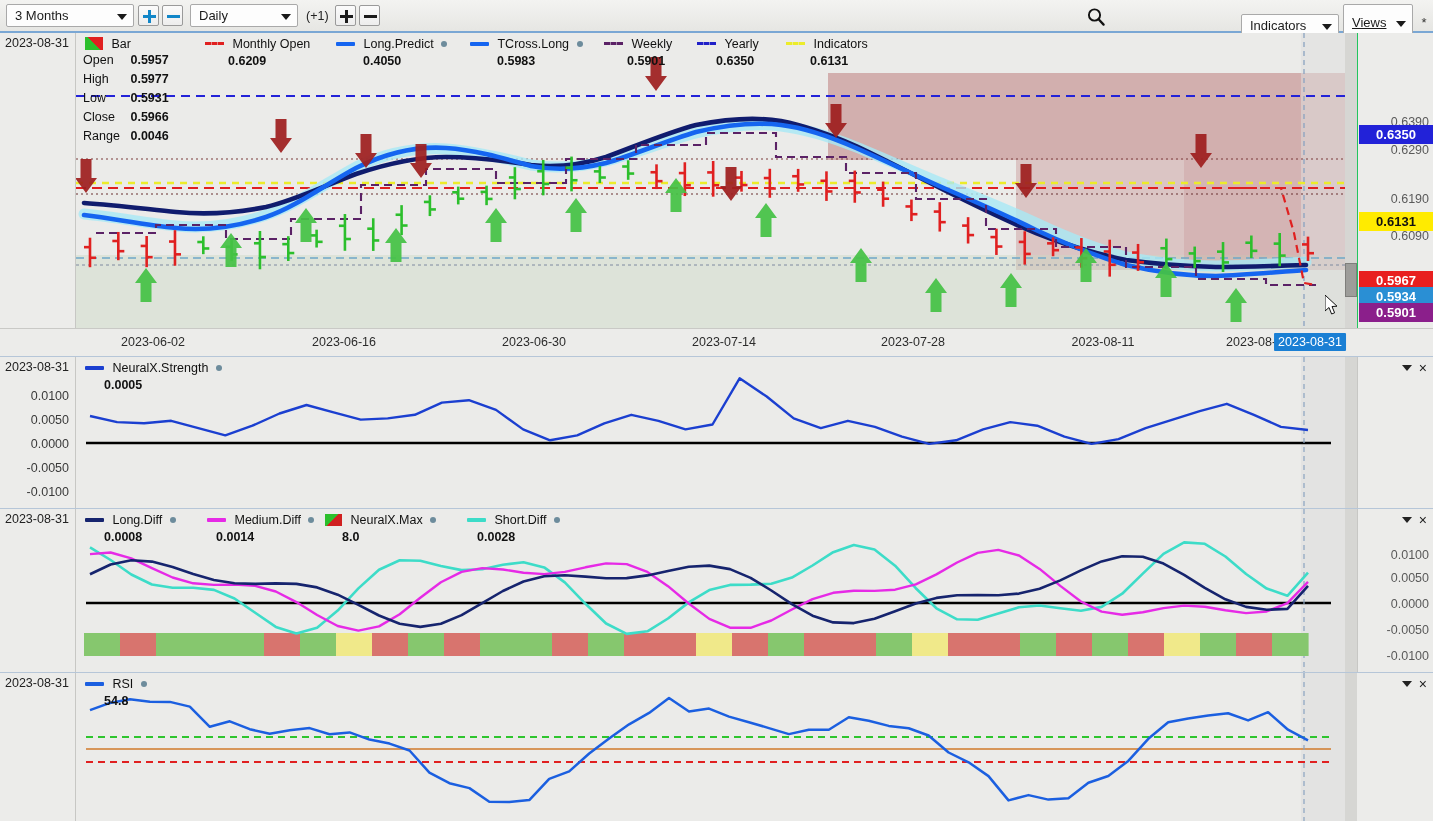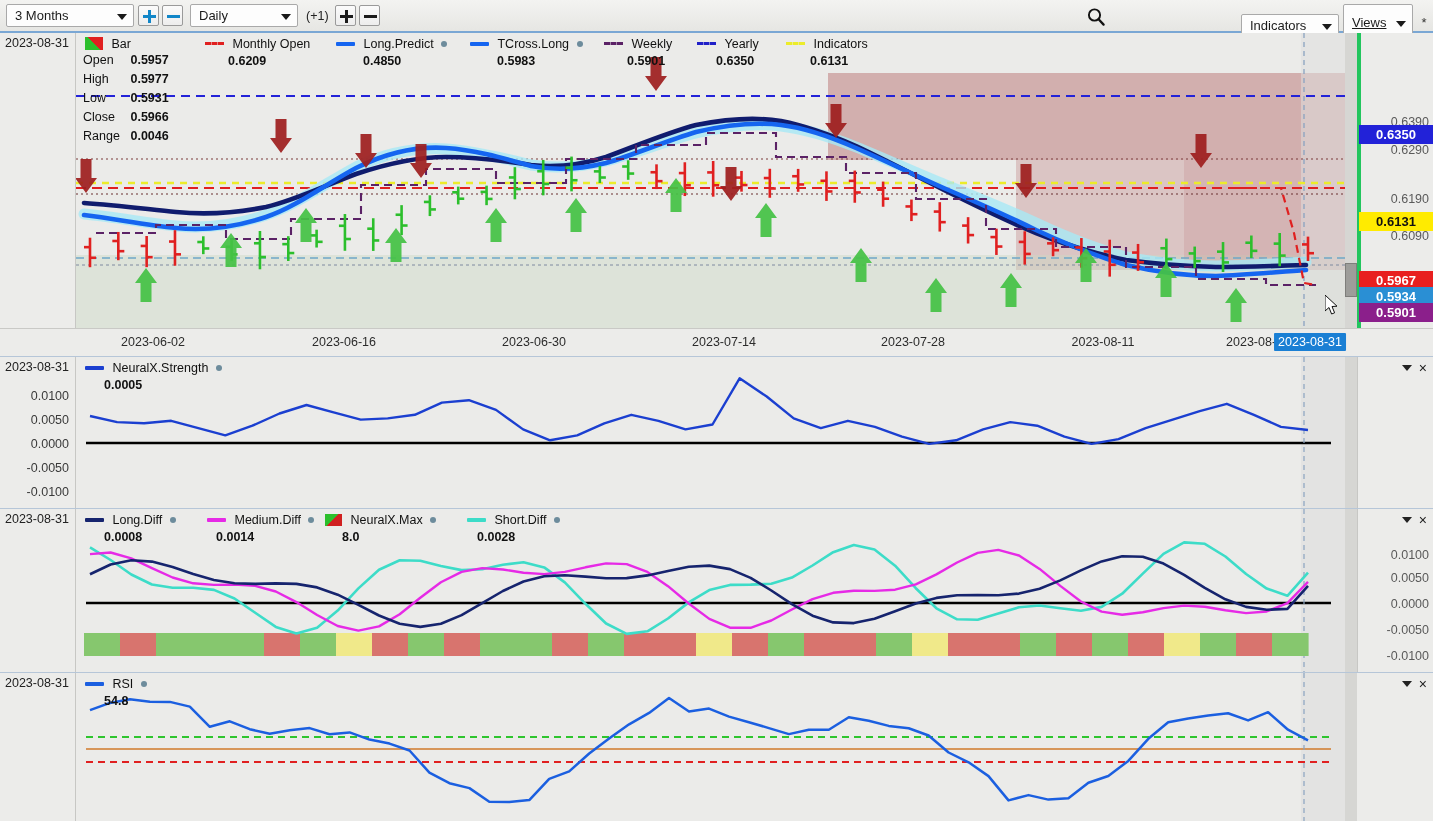--- a/index.html
+++ b/index.html
@@ -481,21 +481,21 @@
           <path d="M290,135 l-11,-15 l5.5,0 l0,-19 l11,0 l0,19 l5.5,0 z" fill="#9e1f1f" opacity="0.93"></path>
           <path d="M345,145 l-11,-15 l5.5,0 l0,-19 l11,0 l0,19 l5.5,0 z" fill="#9e1f1f" opacity="0.93"></path>
           <path d="M580,58 l-11,-15 l5.5,0 l0,-19 l11,0 l0,19 l5.5,0 z" fill="#9e1f1f" opacity="0.93"></path>
           <path d="M760,105 l-11,-15 l5.5,0 l0,-19 l11,0 l0,19 l5.5,0 z" fill="#9e1f1f" opacity="0.93"></path>
           <path d="M950,165 l-11,-15 l5.5,0 l0,-19 l11,0 l0,19 l5.5,0 z" fill="#9e1f1f" opacity="0.93"></path>
           <path d="M1125,135 l-11,-15 l5.5,0 l0,-19 l11,0 l0,19 l5.5,0 z" fill="#9e1f1f" opacity="0.93"></path>
           <path d="M655,168 l-11,-15 l5.5,0 l0,-19 l11,0 l0,19 l5.5,0 z" fill="#9e1f1f" opacity="0.93"></path>
         </g>
     </svg>
 
-    <div class="axis-left" style="left:1357px; width:76px; border-right:none; border-left:4px solid #22c55e;">
+    <div class="axis-left" style="left:1357px; width:76px; border-right:none; border-left:1px solid #22c55e;">
       <div class="axis-right-lbl" style="top:82px">0.6390</div>
       <div class="axis-right-lbl" style="top:110px">0.6290</div>
       <div class="axis-right-lbl" style="top:159px">0.6190</div>
       <div class="axis-right-lbl" style="top:196px">0.6090</div>
       <div class="axis-right-lbl" style="top:313px">0.5790</div>
 
       <div class="price-tag" style="top:92px;  background:#2222d8; color:#fff;">0.6350</div>
       <div class="price-tag" style="top:179px; background:#ffeb00; color:#111;">0.6131</div>
       <div class="price-tag" style="top:238px; background:#e81f1f; color:#fff;">0.5967</div>
       <div class="price-tag" style="top:254px; background:#2a8fd4; color:#fff;">0.5934</div>
@@ -518,21 +518,21 @@
         <span class="swatch sw-dash"></span>
         <span class="lbl">Monthly Open</span>
       </div>
       <div class="lg-val" style="left:228px; top:21px">0.6209</div>
 
       <div class="lg-item" style="left:336px">
         <span class="swatch sw-line" style="background:#1565f0"></span>
         <span class="lbl">Long.Predict</span>
         <span class="dot"></span>
       </div>
-      <div class="lg-val" style="left:363px; top:21px">0.4850</div>
+      <div class="lg-val" style="left:363px; top:21px">0.4050</div>
 
       <div class="lg-item" style="left:470px">
         <span class="swatch sw-line" style="background:#1565f0"></span>
         <span class="lbl">TCross.Long</span>
         <span class="dot"></span>
       </div>
       <div class="lg-val" style="left:497px; top:21px">0.5983</div>
 
       <div class="lg-item" style="left:604px; color:#5b2266">
         <span class="swatch sw-dash"></span>

